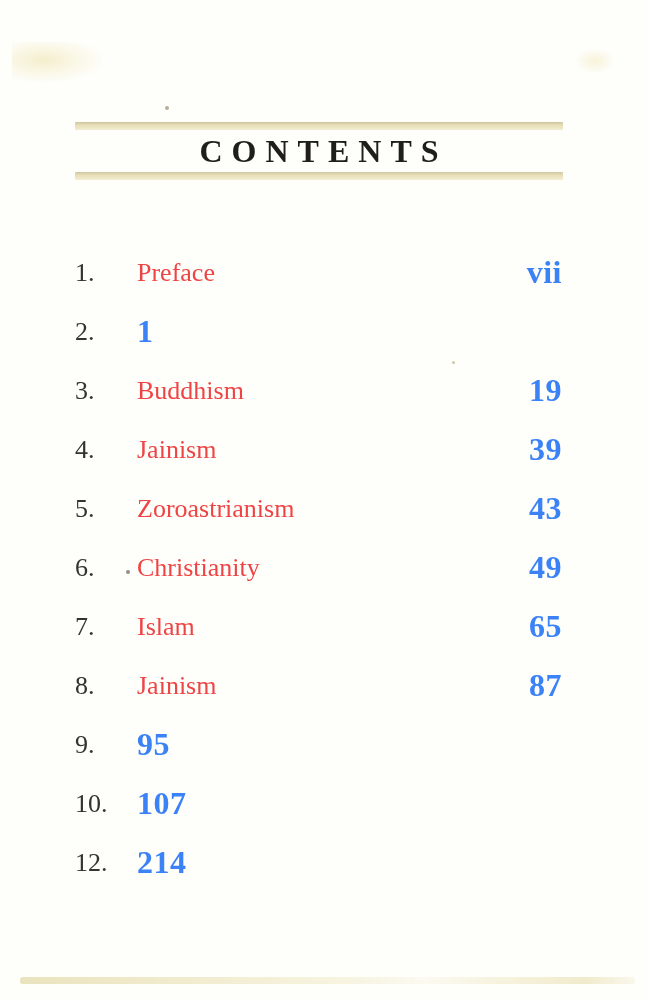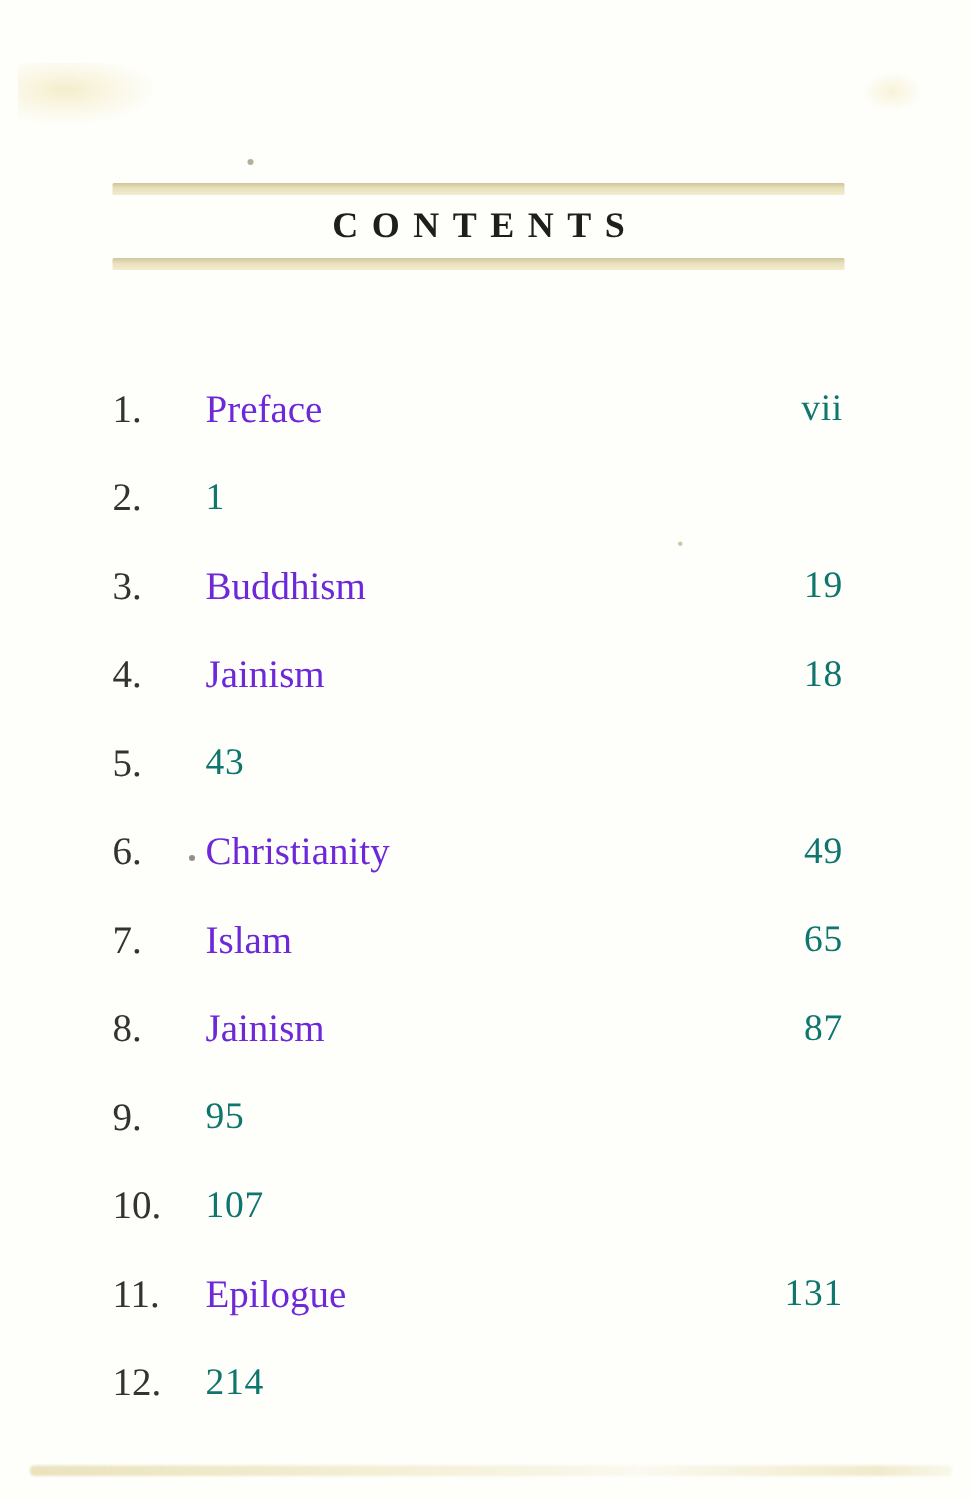--- a/index.html
+++ b/index.html
@@ -26,21 +26,21 @@
   .title-rule {
     height: 8px;
     background: linear-gradient(to bottom, #cdc49c 0%, #e7dfb8 40%, #f2ecd1 100%);
     border-radius: 1px;
   }
   .title-rule.bottom {
     background: linear-gradient(to bottom, #cfc7a0 0%, #e9e1ba 45%, #f3edd3 100%);
   }
   .page-title {
     text-align: center;
-    font-size: 24px;
+    font-size: 32px;
     font-weight: bold;
     letter-spacing: 9px;
     color: #1f1e1a;
     margin: 3px 0 2px 0;
     padding-left: 9px; 
     line-height: 37px;
   }
 
   
   .toc {
@@ -56,28 +56,28 @@
     font-size: 26px;
     color: #32312b;
   }
   .toc-num {
     width: 62px;
     flex: 0 0 62px;
     color: #34332d;
   }
   .toc-title {
     flex: 1 1 auto;
-    color: #6d28d9;
+    color: #ef4444;
     font-family: Liberation Serif, serif;
   }
   .toc-page {
     flex: 0 0 auto;
-    font-weight: normal;
-    font-size: 25px;
-    color: #0f766e;
+    font-weight: bold;
+    font-size: 32px;
+    color: #3b82f6;
     letter-spacing: 0.5px;
   }
 
   
   .speck {
     position: absolute;
     pointer-events: none;
   }
   .smudge-topleft {
     left: 12px; top: 42px; width: 90px; height: 40px;
@@ -147,24 +147,25 @@
       <span class="toc-page">1</span>
     </div>
     <div class="toc-row">
       <span class="toc-num">3.</span>
       <span class="toc-title">Buddhism</span>
       <span class="toc-page">19</span>
     </div>
     <div class="toc-row">
       <span class="toc-num">4.</span>
       <span class="toc-title">Jainism</span>
-      <span class="toc-page">18</span>
+      <span class="toc-page">39</span>
     </div>
     <div class="toc-row">
       <span class="toc-num">5.</span>
+      <span class="toc-title">Zoroastrianism</span>
       <span class="toc-page">43</span>
     </div>
     <div class="toc-row">
       <span class="toc-num">6.</span>
       <span class="toc-title">Christianity</span>
       <span class="toc-page">49</span>
     </div>
     <div class="toc-row">
       <span class="toc-num">7.</span>
       <span class="toc-title">Islam</span>
@@ -177,23 +178,18 @@
     </div>
     <div class="toc-row">
       <span class="toc-num">9.</span>
       <span class="toc-page">95</span>
     </div>
     <div class="toc-row">
       <span class="toc-num">10.</span>
       <span class="toc-page">107</span>
     </div>
     <div class="toc-row">
-      <span class="toc-num">11.</span>
-      <span class="toc-title">Epilogue</span>
-      <span class="toc-page">131</span>
-    </div>
-    <div class="toc-row">
       <span class="toc-num">12.</span>
       <span class="toc-page">214</span>
     </div>
   </div>
 
 </div>
 
 </body></html>

